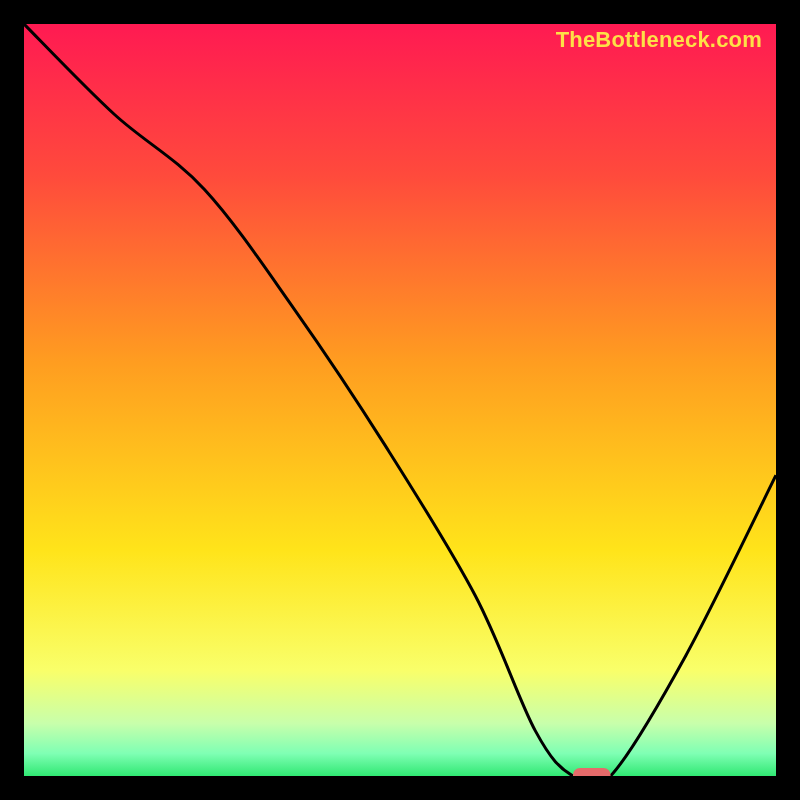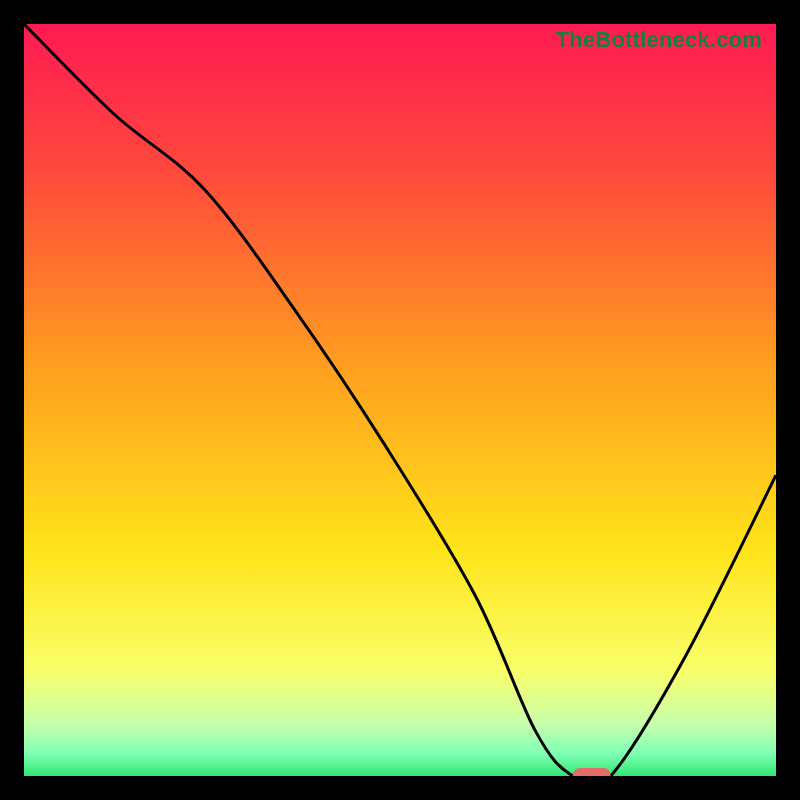--- a/index.html
+++ b/index.html
@@ -18,21 +18,21 @@
     height: 752px;
     background: #000000;
   }
   .watermark {
     position: absolute;
     top: 3px;
     right: 14px;
     font-family: Arial, Helvetica, sans-serif;
     font-size: 22px;
     font-weight: 600;
-    color: #15803d;
+    color: #fde047;
     letter-spacing: 0.2px;
   }
   svg {
     display: block;
   }
 </style>
 </head>
 <body>
 
 <div class="frame">

